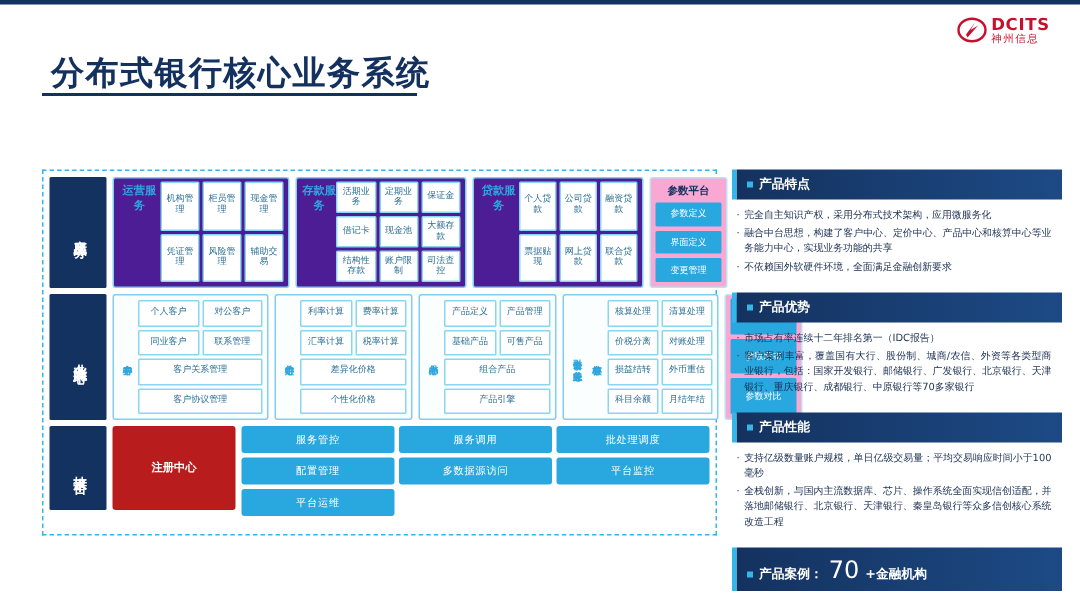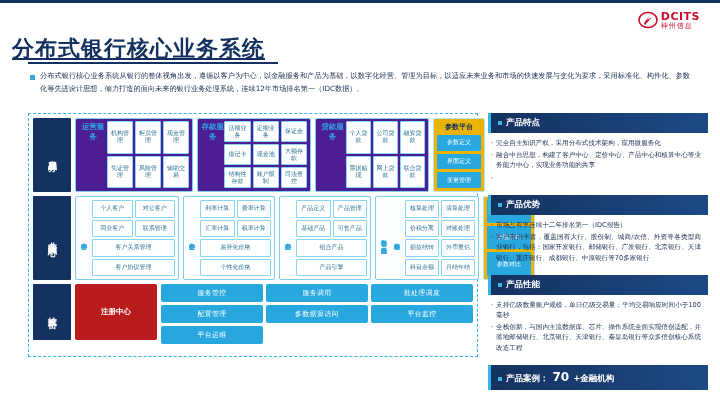--- a/index.html
+++ b/index.html
@@ -15,21 +15,21 @@
 
   
   .logo { position: absolute; right: 20px; top: 10px; display: flex; align-items: center; gap: 3px; }
   .logo-mark { width: 20px; height: 20px; position: relative; }
   .logo-mark svg { display: block; }
   .logo-txt { display: flex; flex-direction: column; line-height: 1; }
   .logo-en { font-size: 11px; font-weight: bold; color: #c8102e; letter-spacing: .5px; }
   .logo-cn { font-size: 7px; color: #c8102e; letter-spacing: 1px; margin-top: 1px; }
 
   
-  .title { position: absolute; left: 12px; top: 34px; font-size: 22px; font-weight: bold; color: #13305f; letter-spacing: 1px; text-decoration: underline; }
+  .title { position: absolute; left: 34px; top: 34px; font-size: 22px; font-weight: bold; color: #13305f; letter-spacing: 1px; }
   .title-rule { position: absolute; left: 28px; top: 62px; width: 250px; height: 2px; background: #13305f; }
 
   
   .intro { position: absolute; left: 30px; top: 70px; width: 660px; display: flex; gap: 5px; }
   .intro-bullet { width: 5px; height: 5px; background: #3aa8e0; margin-top: 5px; flex: none; }
   .intro-text { font-size: 7.2px; line-height: 1.75; color: #1b2f52; text-align: justify; }
 
   
   .diagram { position: absolute; left: 28px; top: 113px; width: 450px; height: 244px;
              border: 1px dashed #35b6e8; background: #ffffff; padding: 4px; }
@@ -50,21 +50,21 @@
   .cell.wide { grid-column: 1 / -1; }
 
   .g-oper { width: 118px; }
   .g-oper .grid { grid-template-columns: repeat(3, 1fr); }
   .g-dep { width: 114px; }
   .g-dep .grid { grid-template-columns: repeat(3, 1fr); }
   .g-loan { width: 114px; }
   .g-loan .grid { grid-template-columns: repeat(3, 1fr); }
 
   
-  .param { width: 52px; flex: none; border: 1px solid #b7e4f5; background: #eab308; border-radius: 2px;
+  .param { width: 52px; flex: none; border: 1px solid #b7e4f5; background: #f9a8d4; border-radius: 2px;
            padding: 2px 3px 3px; display: flex; flex-direction: column; }
   .param-title { text-align: center; font-size: 7px; font-weight: bold; color: #14325f; padding: 1px 0 3px; }
   .param-list { display: flex; flex-direction: column; gap: 3px; flex: 1; }
   .param-item { background: #29a8e0; color: #ffffff; font-size: 6px; text-align: center;
                 padding: 3px 0; border-radius: 1px; flex: 1; display: flex; align-items: center; justify-content: center; }
 
   
   .center { border: 1px solid #7fd0ee; background: #fbfeff; border-radius: 2px; padding: 3px; display: flex; gap: 3px; }
   .ctr-label { flex: none; width: 10px; font-size: 6.2px; color: #2fa6dd; font-weight: bold;
                writing-mode: vertical-rl; text-orientation: upright; display: flex; align-items: center;
@@ -90,21 +90,21 @@
               border-left: 3px solid #35b6e8; }
   .sq { width: 4px; height: 4px; background: #35b6e8; flex: none; }
   .sec-body { padding: 5px 7px 6px 3px; }
   .li { display: flex; gap: 3px; font-size: 6.6px; color: #1b2f52; line-height: 1.55; margin-bottom: 2px; text-align: justify; }
   .dot { flex: none; color: #1b2f52; font-size: 6.6px; line-height: 1.55; }
   .sec { margin-bottom: 4px; }
 
   .case { background: linear-gradient(90deg,#14325f 0%, #1d4a85 100%); color: #ffffff;
           font-size: 8.5px; font-weight: bold; padding: 5px 7px; display: flex; align-items: baseline; gap: 4px;
           border-left: 3px solid #35b6e8; margin-top: 2px; }
-  .case .big { font-size: 12px; font-weight: bold; }
+  .case .big { font-size: 16px; font-weight: normal; }
 </style>
 </head>
 <body>
 
 <div class="slide">
 
   <div class="topbar"></div>
 
   <div class="logo">
     <span class="logo-mark">
@@ -115,24 +115,20 @@
     </span>
     <span class="logo-txt">
       <span class="logo-en">DCITS</span>
       <span class="logo-cn">神州信息</span>
     </span>
   </div>
 
   <div class="title">分布式银行核心业务系统</div>
   <div class="title-rule"></div>
 
-  <div class="intro">
-    <span class="intro-bullet"></span>
-    <span class="intro-text">分布式银行核心业务系统从银行的整体视角出发，遵循以客户为中心，以金融服务和产品为基础，以数字化经营、管理为目标，以适应未来业务和市场的快速发展与变化为要求，采用标准化、构件化、参数化等先进设计思想，倾力打造的面向未来的银行业务处理系统，连续12年市场排名第一（IDC数据）。</span>
-  </div>
 
   <div class="diagram">
 
     <div class="band">
       <div class="side-label">产品服务</div>
       <div class="band-body">
         <div class="grp g-oper">
           <div class="grp-title">运营服务</div>
           <div class="grid">
             <div class="cell">机构管理</div>
@@ -276,20 +272,21 @@
         <div class="li">
             <span class="dot">·</span>
             <span>完全自主知识产权，采用分布式技术架构，应用微服务化</span>
           </div>
         <div class="li">
             <span class="dot">·</span>
             <span>融合中台思想，构建了客户中心、定价中心、产品中心和核算中心等业务能力中心，实现业务功能的共享</span>
           </div>
         <div class="li">
             <span class="dot">·</span>
+            <span>不依赖国外软硬件环境，全面满足金融创新要求</span>
           </div>
       </div>
     </div>
 
     <div class="sec">
       <div class="sec-head">
         <span class="sq"></span>
         <span>产品优势</span>
       </div>
       <div class="sec-body">

